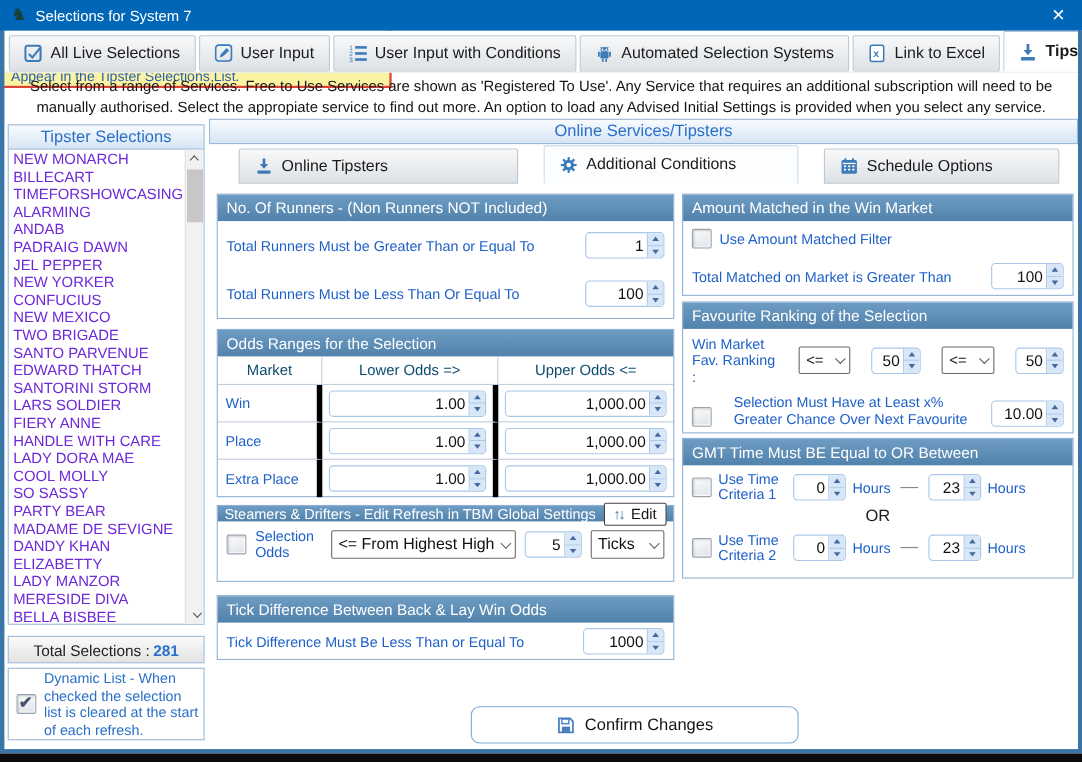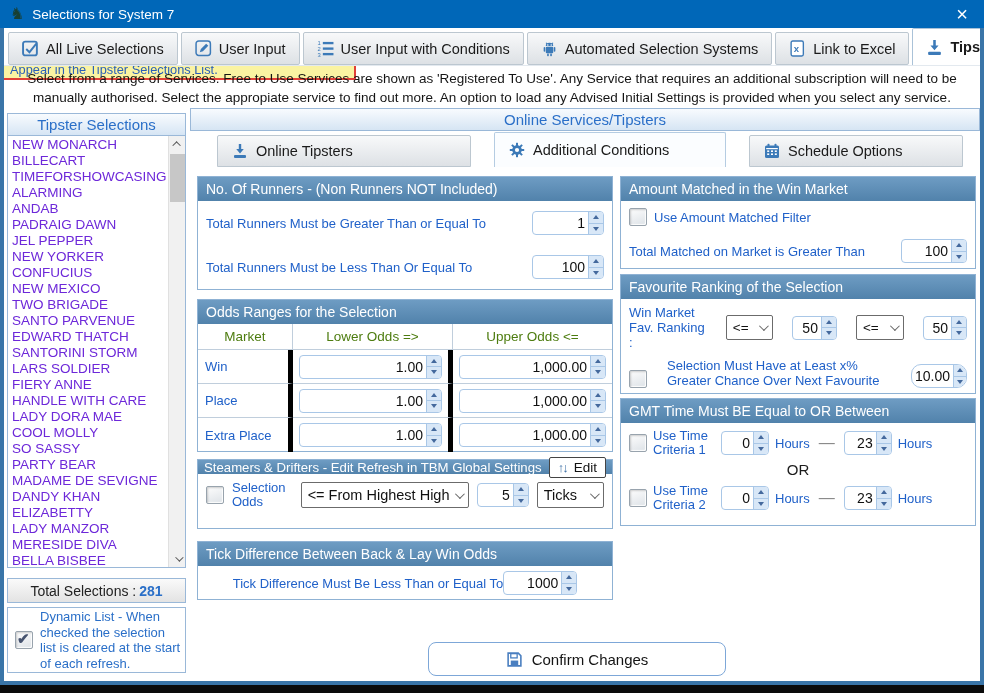--- a/index.html
+++ b/index.html
@@ -91,21 +91,21 @@
   
   #p-runners { left:197px; top:176px; width:416px; height:114px; }
   .prow { display:flex; align-items:center; padding:0 8px; }
   #p-runners .prow { height:44px; justify-content:space-between; }
   #p-runners .spin { width:72px; }
 
   
   #p-odds { left:197px; top:299px; width:416px; height:153px; }
   .ogrid { display:grid; grid-template-columns:95px 160px 1fr; }
   .ohead { height:26px; display:flex; align-items:center; justify-content:center;
-    font-size:13.5px; color:#4d7c0f; border-bottom:1px solid #c0cedc; border-right:1px solid #c0cedc; }
+    font-size:13.5px; color:#0c4a6e; border-bottom:1px solid #c0cedc; border-right:1px solid #c0cedc; }
   .ohead:last-child { border-right:none; }
   .ocell { display:flex; align-items:center; border-bottom:1px solid #c0cedc; border-right:5px solid #000000;
     height:34px; padding:0 6px; }
   .orow-wrap:last-child .ocell { border-bottom:none; }
   .ocell:last-child { border-right:none; }
   .ocell .spin { width:100%; }
   .ocell.m { padding-left:7px; }
 
   
   #p-steamers { left:197px; top:459px; width:416px; height:70px; }
@@ -115,38 +115,38 @@
     display:flex; align-items:center; gap:4px; padding:0 8px; font-size:13.5px; color:#111; cursor:pointer; }
   .editbtn .ud { color:#3a6ea5; letter-spacing:-2px; font-size:13px; padding-right:3px; }
   #p-steamers .prow { height:42px; gap:8px; }
   #p-steamers .lbl.two { width:66px; line-height:14px; }
   #p-steamers .sel.big { width:182px; }
   #p-steamers .spin { width:56px; }
   #p-steamers .sel.small { width:72px; }
 
   
   #p-tick { left:197px; top:541px; width:416px; height:59px; }
-  #p-tick .prow { height:34px; justify-content:center; }
+  #p-tick .prow { height:34px; justify-content:space-between; }
   #p-tick .spin { width:74px; }
 
   
   #p-amount { left:620px; top:176px; width:356px; height:93px; }
   #p-amount .prow { height:32px; gap:7px; }
   #p-amount .prow.second { height:36px; justify-content:space-between; }
   #p-amount .spin { width:66px; }
 
   
   #p-fav { left:620px; top:274px; width:356px; height:120px; }
   #p-fav .prow1 { display:flex; align-items:center; gap:19px; padding:6px 8px 4px 8px; }
   #p-fav .wm { width:88px; line-height:15px; }
   #p-fav .sel.op { width:52px; height:25px; font-size:13.5px; }
   #p-fav .spin { width:50px; }
   #p-fav .prow2 { display:flex; align-items:flex-end; gap:20px; padding:4px 8px; }
   #p-fav .prow2 .lbl { flex:1; line-height:15px; }
-  #p-fav .prow2 .spin { width:56px;border-radius:10px; }
+  #p-fav .prow2 .spin { width:66px; }
 
   
   #p-gmt { left:620px; top:398px; width:356px; height:128px; }
   .gmtrow { display:flex; align-items:center; gap:6px; padding:6px 8px 0 8px; }
   .gmtrow .tl { width:62px; line-height:14px; }
   .gmtrow .spin { width:48px; }
   .gmtrow .dash { color:#888; width:22px; text-align:center; }
   #p-gmt .or { text-align:center; color:#1c1c1c; font-size:15px; padding:4px 0 0 0; }
 
   

